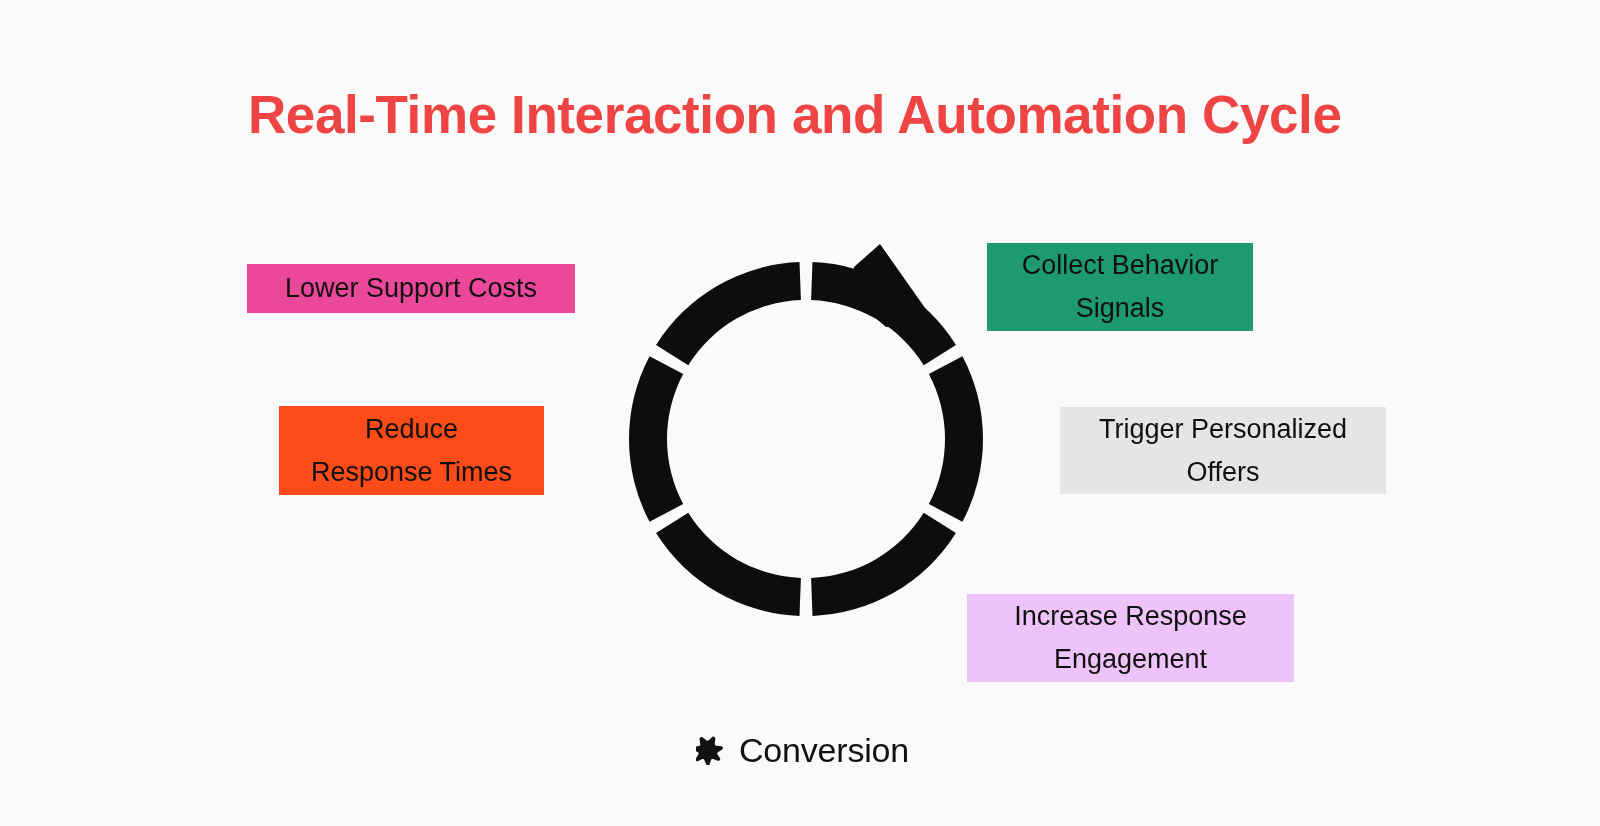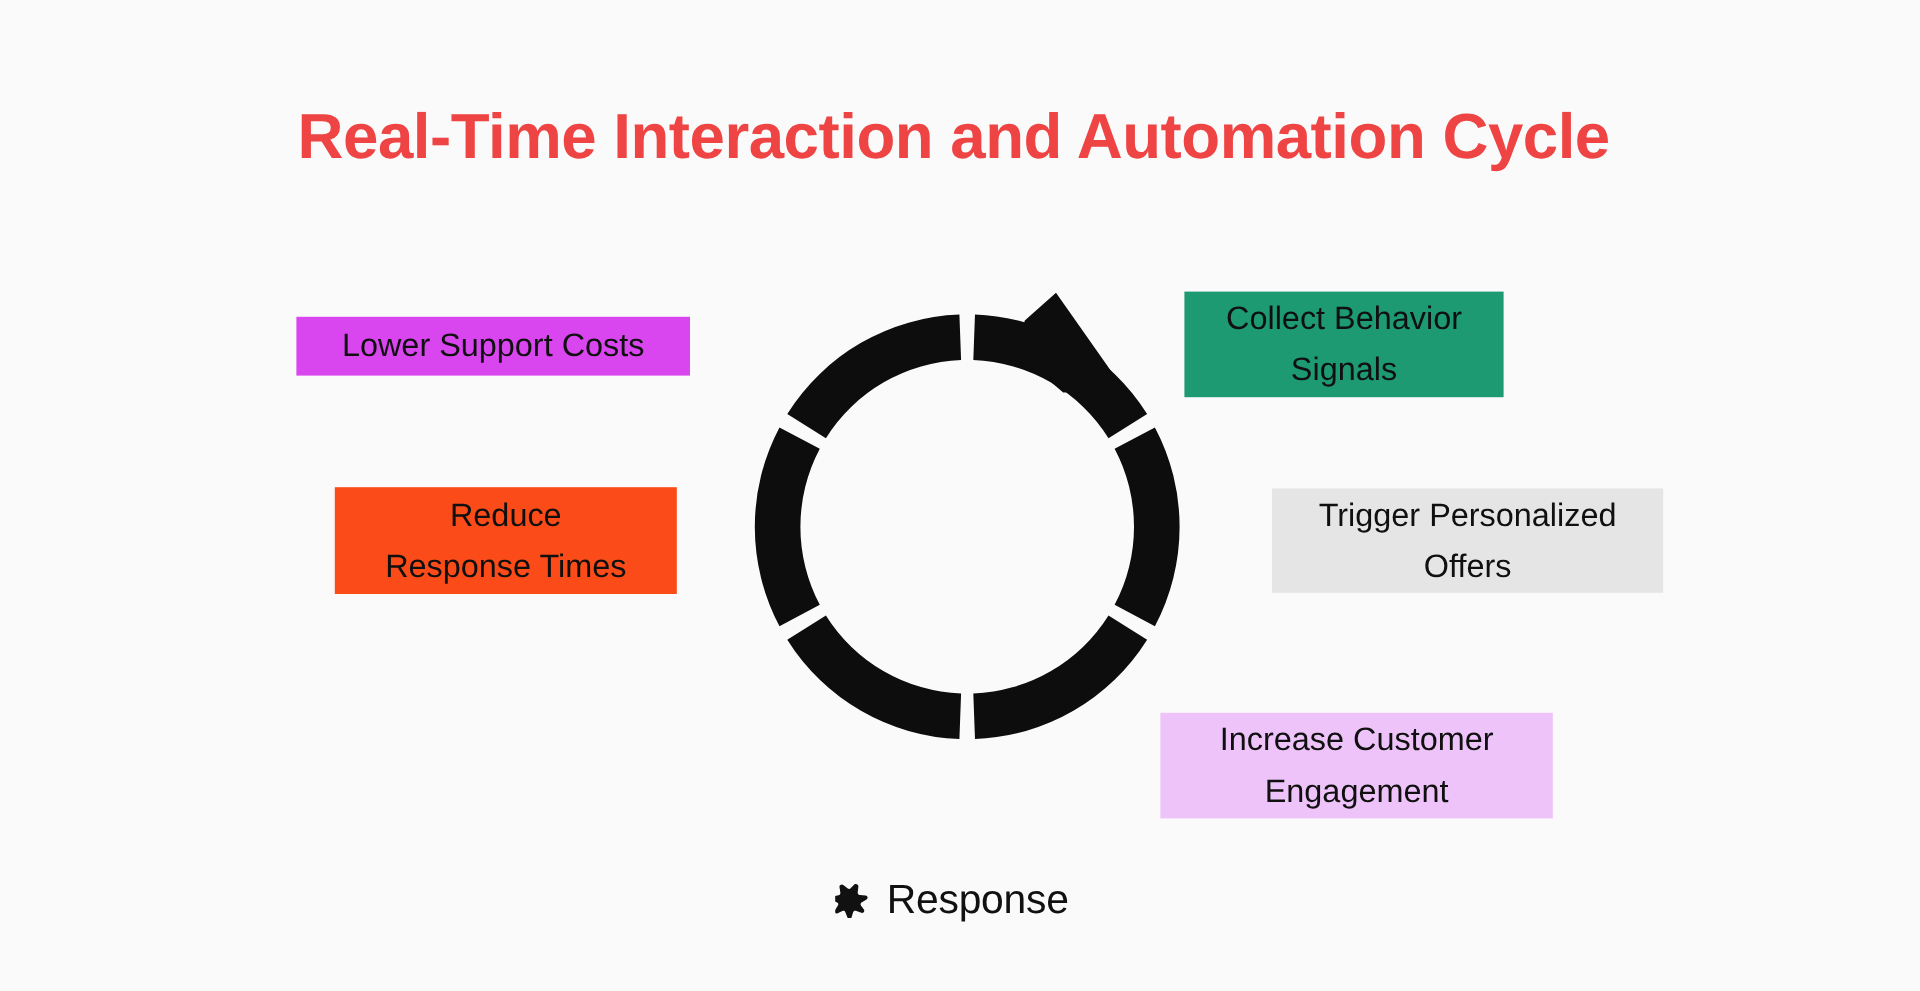--- a/index.html
+++ b/index.html
@@ -54,21 +54,21 @@
     font-family: "Liberation Sans", sans-serif;
     padding: 4px 10px;
     white-space: pre-line;
   }
 
   
   #chip-lower-support-costs {
     left: 247px;  top: 264px;  width: 328px;  height: 49px;
   }
   #chip-reduce-response-times {
-    left: 279px;  top: 406px;  width: 285px;  height: 89px;
+    left: 279px;  top: 406px;  width: 265px;  height: 89px;
   }
   #chip-improve-conversion-rates {
     left: 302px;  top: 576px;  width: 320px;  height: 89px;
   }
 
   
   #chip-collect-behavior-signals {
     left: 987px; top: 243px;  width: 266px;  height: 88px;
   }
   #chip-trigger-personalized-offers {
@@ -116,42 +116,42 @@
     letter-spacing: -0.2px;
   }
 </style>
 </head>
 <body style="background: rgb(250, 250, 250);">
 
 <div id="slide" style="background: rgb(250, 250, 250);">
 
   <div id="title">Real-Time Interaction and Automation Cycle</div>
 
-  <div class="chip" id="chip-lower-support-costs" style="background: #d946ef;">
+  <div class="chip" id="chip-lower-support-costs" style="background: #ec4899;">
     <span>Lower Support Costs</span>
   </div>
 
   <div class="chip" id="chip-reduce-response-times" style="background: rgb(251, 75, 24);">
     <span>Reduce
 Response Times</span>
   </div>
 
 
   <div class="chip" id="chip-collect-behavior-signals" style="background: rgb(29, 154, 114);">
     <span>Collect Behavior
 Signals</span>
   </div>
 
   <div class="chip" id="chip-trigger-personalized-offers" style="background: #e5e5e5;">
     <span>Trigger Personalized
 Offers</span>
   </div>
 
   <div class="chip" id="chip-increase-customer-engagement" style="background: rgb(238, 195, 249);">
-    <span>Increase Customer
+    <span>Increase Response
 Engagement</span>
   </div>
 
   <div id="cycle-diagram">
     <svg viewBox="0 0 420 420" xmlns="http://www.w3.org/2000/svg">
       <g id="ring-segments" fill="#0d0d0d">
           <path d="M 216.48593644106043 34.11887430117784 A 177 177 0 0 1 359.94058008463827 116.94245142529932 L 327.74994707211704 137.13559744698648 A 139 139 0 0 0 215.0934755102113 72.09335326476679 Z"></path>
           <path d="M 366.42651652569873 128.17642287587853 A 177 177 0 0 1 366.42651652569873 293.82357712412147 L 332.84342258232834 276.0422441822197 A 139 139 0 0 0 332.8434225823284 145.9577558177803 Z"></path>
           <path d="M 359.9405800846383 305.05754857470066 A 177 177 0 0 1 216.48593644106043 387.8811256988222 L 215.0934755102113 349.9066467352332 A 139 139 0 0 0 327.7499470721171 284.8644025530135 Z"></path>
           <path d="M 203.51406355893957 387.8811256988222 A 177 177 0 0 1 60.05941991536173 305.05754857470066 L 92.25005292788293 284.8644025530135 A 139 139 0 0 0 204.9065244897887 349.9066467352332 Z"></path>
@@ -159,16 +159,16 @@
           <path d="M 60.05941991536179 116.94245142529925 A 177 177 0 0 1 203.51406355893943 34.11887430117784 L 204.9065244897886 72.09335326476679 A 139 139 0 0 0 92.25005292788298 137.13559744698642 Z"></path>
         </g>
       <polygon id="cycle-arrowhead" fill="#0d0d0d" points="284,16 341,97 290,99 270,82 250,70 258,39"></polygon>
     </svg>
   </div>
 
   <div id="brand">
     <svg id="brand-star" viewBox="0 0 32 32">
       <path fill="#111111" d="M17.2 2.1c1.6-1.1 3.6 0.3 3.4 2.2l-0.6 5.1c-0.1 1.1 0.7 2 1.8 2.1l5.2 0.4c1.9 0.2 2.5 2.6 0.9 3.6l-4.5 2.8c-0.9 0.6-1.1 1.8-0.5 2.6l2.6 3.6c1.1 1.6-0.5 3.6-2.3 2.9l-4.9-1.8c-1-0.4-2.1 0.2-2.4 1.2l-1.3 4.5c-0.5 1.8-3 2-3.7 0.2l-1.9-4.7c-0.4-1-1.6-1.5-2.6-1l-4.2 2c-1.7 0.8-3.4-1.1-2.4-2.7l2.7-4.4c0.6-0.9 0.2-2.1-0.8-2.5l-4.3-1.9c-1.7-0.8-1.4-3.3 0.5-3.6l5.1-0.9c1.1-0.2 1.8-1.2 1.6-2.3l-0.8-5c-0.3-1.9 1.9-3.1 3.4-1.9l4 3.2c0.8 0.7 2.1 0.5 2.7-0.4z"></path>
     </svg>
-    <span id="brand-name">Response</span>
+    <span id="brand-name">Conversion</span>
   </div>
 
 </div>
 
 </body></html>

